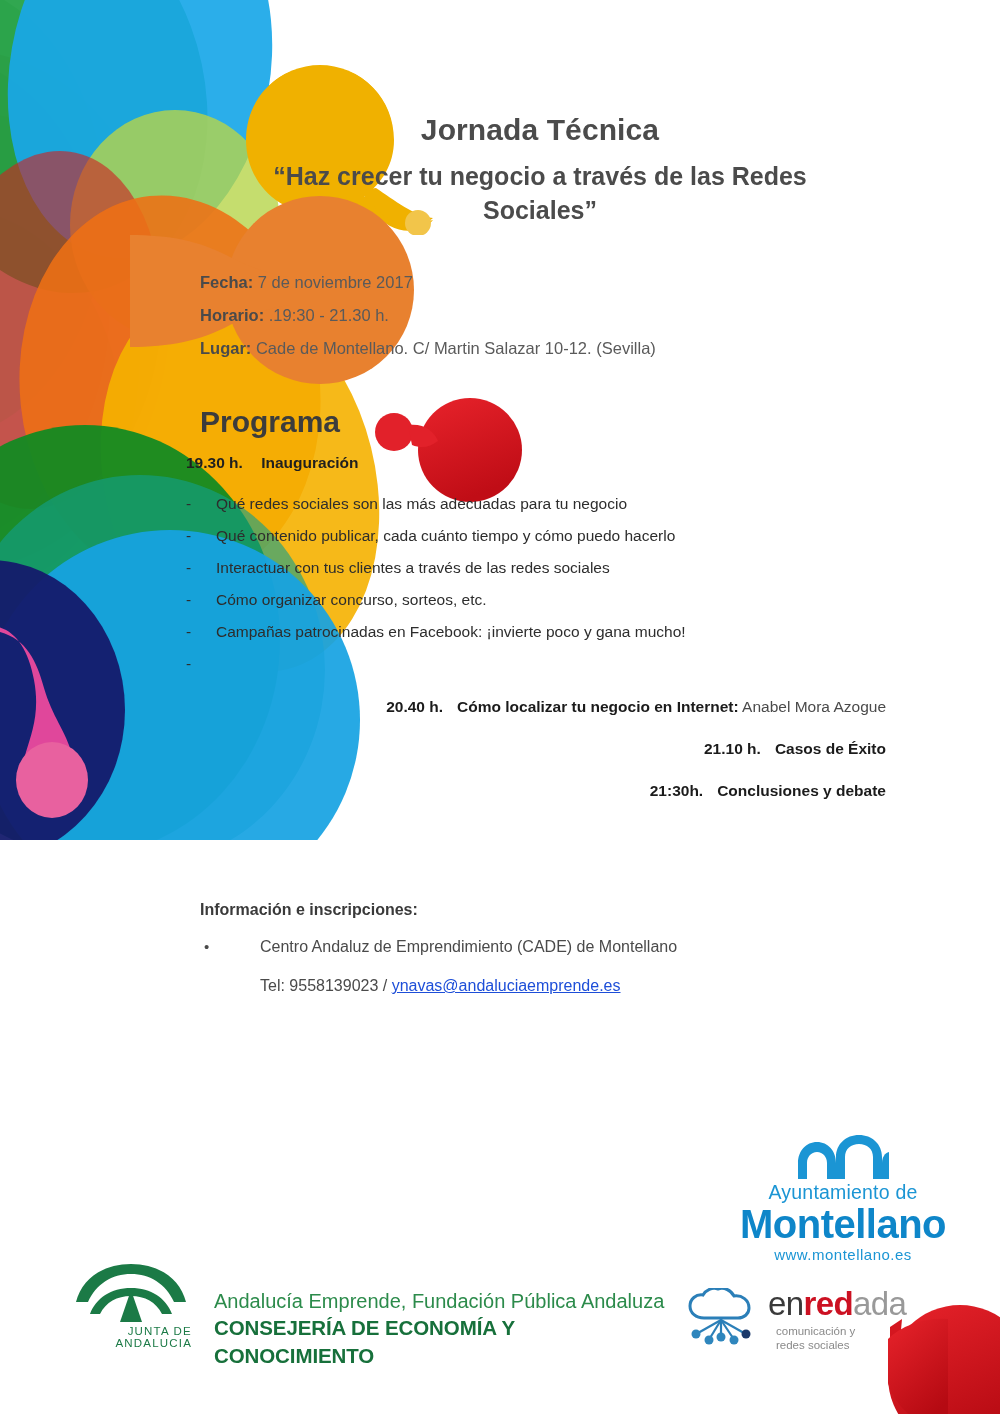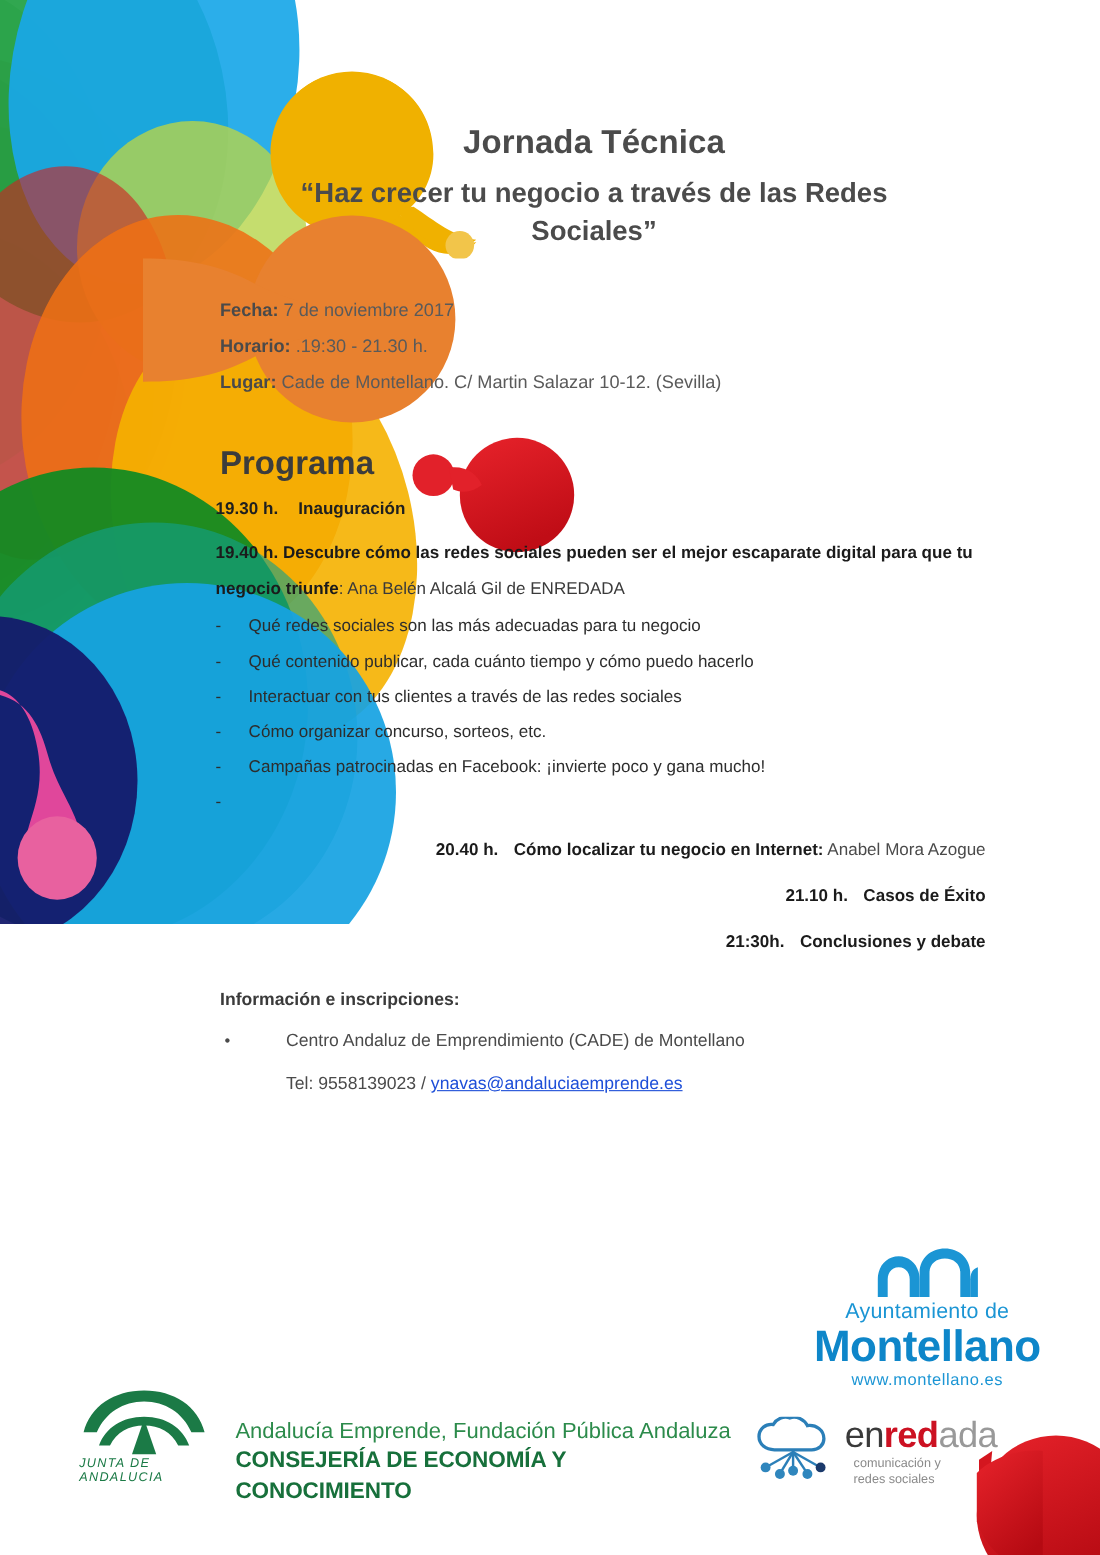--- a/index.html
+++ b/index.html
@@ -34,21 +34,21 @@
     font-size:25px; font-weight:bold; color:#4b4b4b;
     line-height:1.36;
   }
 
   .meta { position:absolute; left:200px; top:266px; width:720px; }
   .meta-row { font-size:16.5px; line-height:33px; color:#5a5a5a; }
   .meta-row b { color:#4a4a4a; font-weight:bold; }
 
   .programa-h { position:absolute; left:200px; top:405px; font-size:30px; font-weight:bold; color:#3c3c3c; }
 
-  .prog { position:absolute; left:196px; top:447px; width:700px; }
+  .prog { position:absolute; left:186px; top:447px; width:700px; }
   .prog-line { font-size:15.5px; line-height:31px; color:#3a3a3a; }
   .prog-line b { font-weight:bold; color:#1f1f1f; }
   .prog-para { font-size:15.5px; line-height:33px; color:#3a3a3a; }
   .prog-para b { font-weight:bold; color:#1b1b1b; }
   .prog-spacer { height:8px; }
 
   .bullets { margin-top:2px; }
   .bullet-row { display:flex; font-size:15.5px; line-height:32px; color:#2d2d2d; }
   .bullet-dash { width:30px; flex:0 0 30px; color:#2d2d2d; }
   .bullet-text { flex:1 1 auto; }
@@ -68,21 +68,21 @@
 
   
   .logo-montellano { position:absolute; left:718px; top:1133px; width:250px; height:140px; text-align:center; }
   .mont-arch { width:96px; height:46px; display:block; margin:0 auto 2px; }
   .mont-l1 { font-size:19.5px; color:#1b95d4; letter-spacing:0.2px; line-height:22px; }
   .mont-l2 { font-size:40px; font-weight:bold; color:#0e86c9; line-height:42px; letter-spacing:-0.5px; }
   .mont-l3 { font-size:15px; color:#1b95d4; line-height:20px; letter-spacing:0.5px; }
 
   .logo-junta { position:absolute; left:72px; top:1262px; width:120px; height:88px; }
   .junta-mark { width:118px; height:62px; display:block; }
-  .junta-text { font-size:11.5px; color:#1b7a46; letter-spacing:1.2px; text-align:left; margin-top:1px; font-family:"Liberation Sans", sans-serif;font-style:italic; }
+  .junta-text { font-size:11.5px; color:#1b7a46; letter-spacing:1.2px; text-align:right; margin-top:1px; font-family:"Liberation Sans", sans-serif; }
 
   .logo-andalucia { position:absolute; left:214px; top:1288px; width:460px; }
   .and-l1 { font-size:20px; color:#2c8b4b; line-height:26px; }
   .and-l2 { font-size:20.5px; font-weight:bold; color:#17703b; line-height:28px; letter-spacing:-0.1px; }
 
   .logo-enredada { position:absolute; left:684px; top:1286px; width:230px; height:76px; }
   .enr-cloud { position:absolute; left:0px; top:2px; width:78px; height:62px; }
   .enr-word { position:absolute; left:84px; top:0px; font-size:33px; line-height:36px; letter-spacing:-0.6px; }
   .enr-word .a { color:#3a3a3a; }
   .enr-word .b { color:#cc1122; font-weight:bold; }
@@ -203,23 +203,20 @@
 
   <div class="prog">
 
     <div class="prog-line">
       <b>19.30 h.</b>
       <b style="padding-left:14px;">Inauguración</b>
     </div>
 
     <div class="prog-spacer"></div>
 
-    <div class="prog-para">
-      <b>19.40 h. Descubre cómo las redes sociales pueden ser el mejor escaparate digital para que tu negocio triunfe</b><span>: Ana Belén Alcalá Gil de ENREDADA</span>
-    </div>
 
     <div class="bullets">
       <div class="bullet-row">
         <span class="bullet-dash">-</span>
         <span class="bullet-text">Qué redes sociales son las más adecuadas para tu negocio</span>
       </div>
       <div class="bullet-row">
         <span class="bullet-dash">-</span>
         <span class="bullet-text">Qué contenido publicar, cada cuánto tiempo y cómo puedo hacerlo</span>
       </div>

